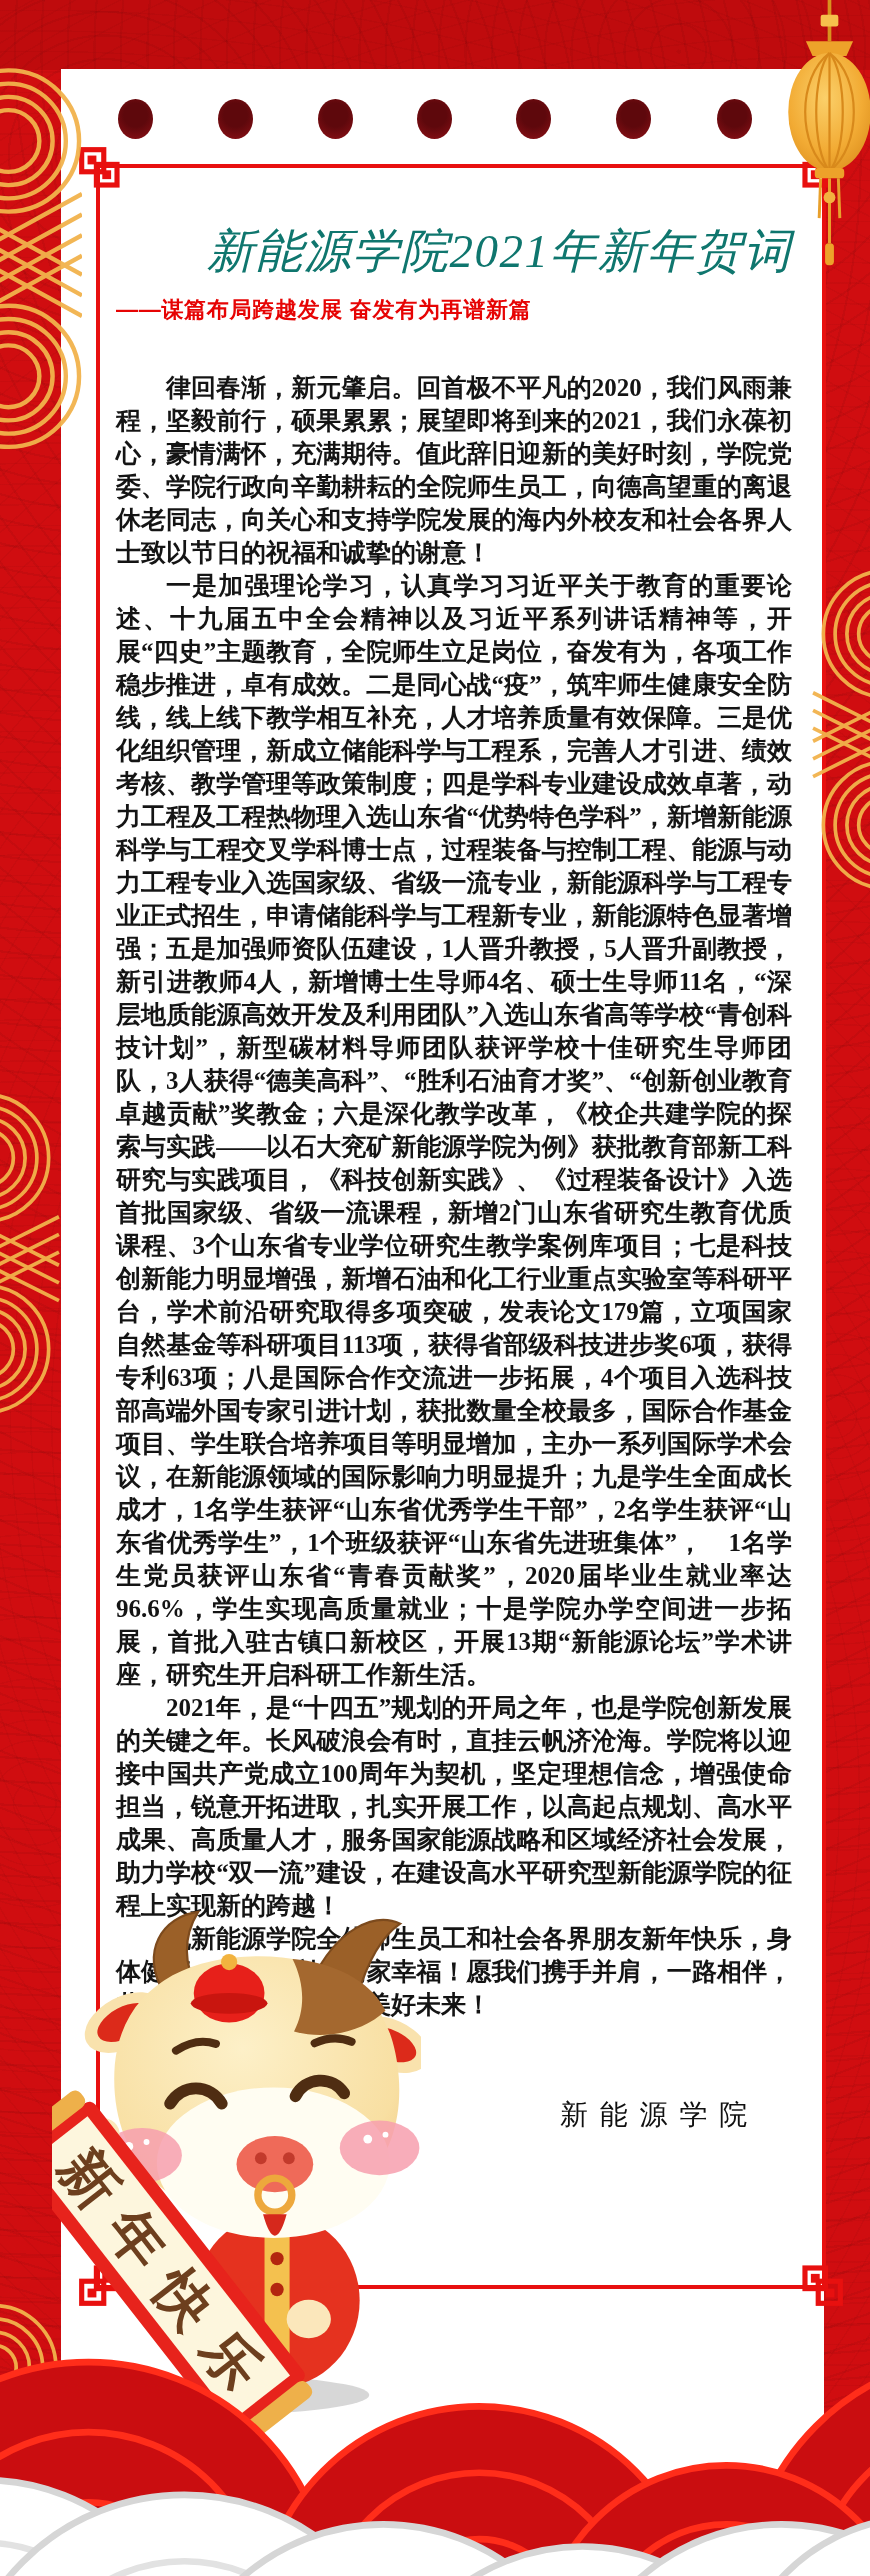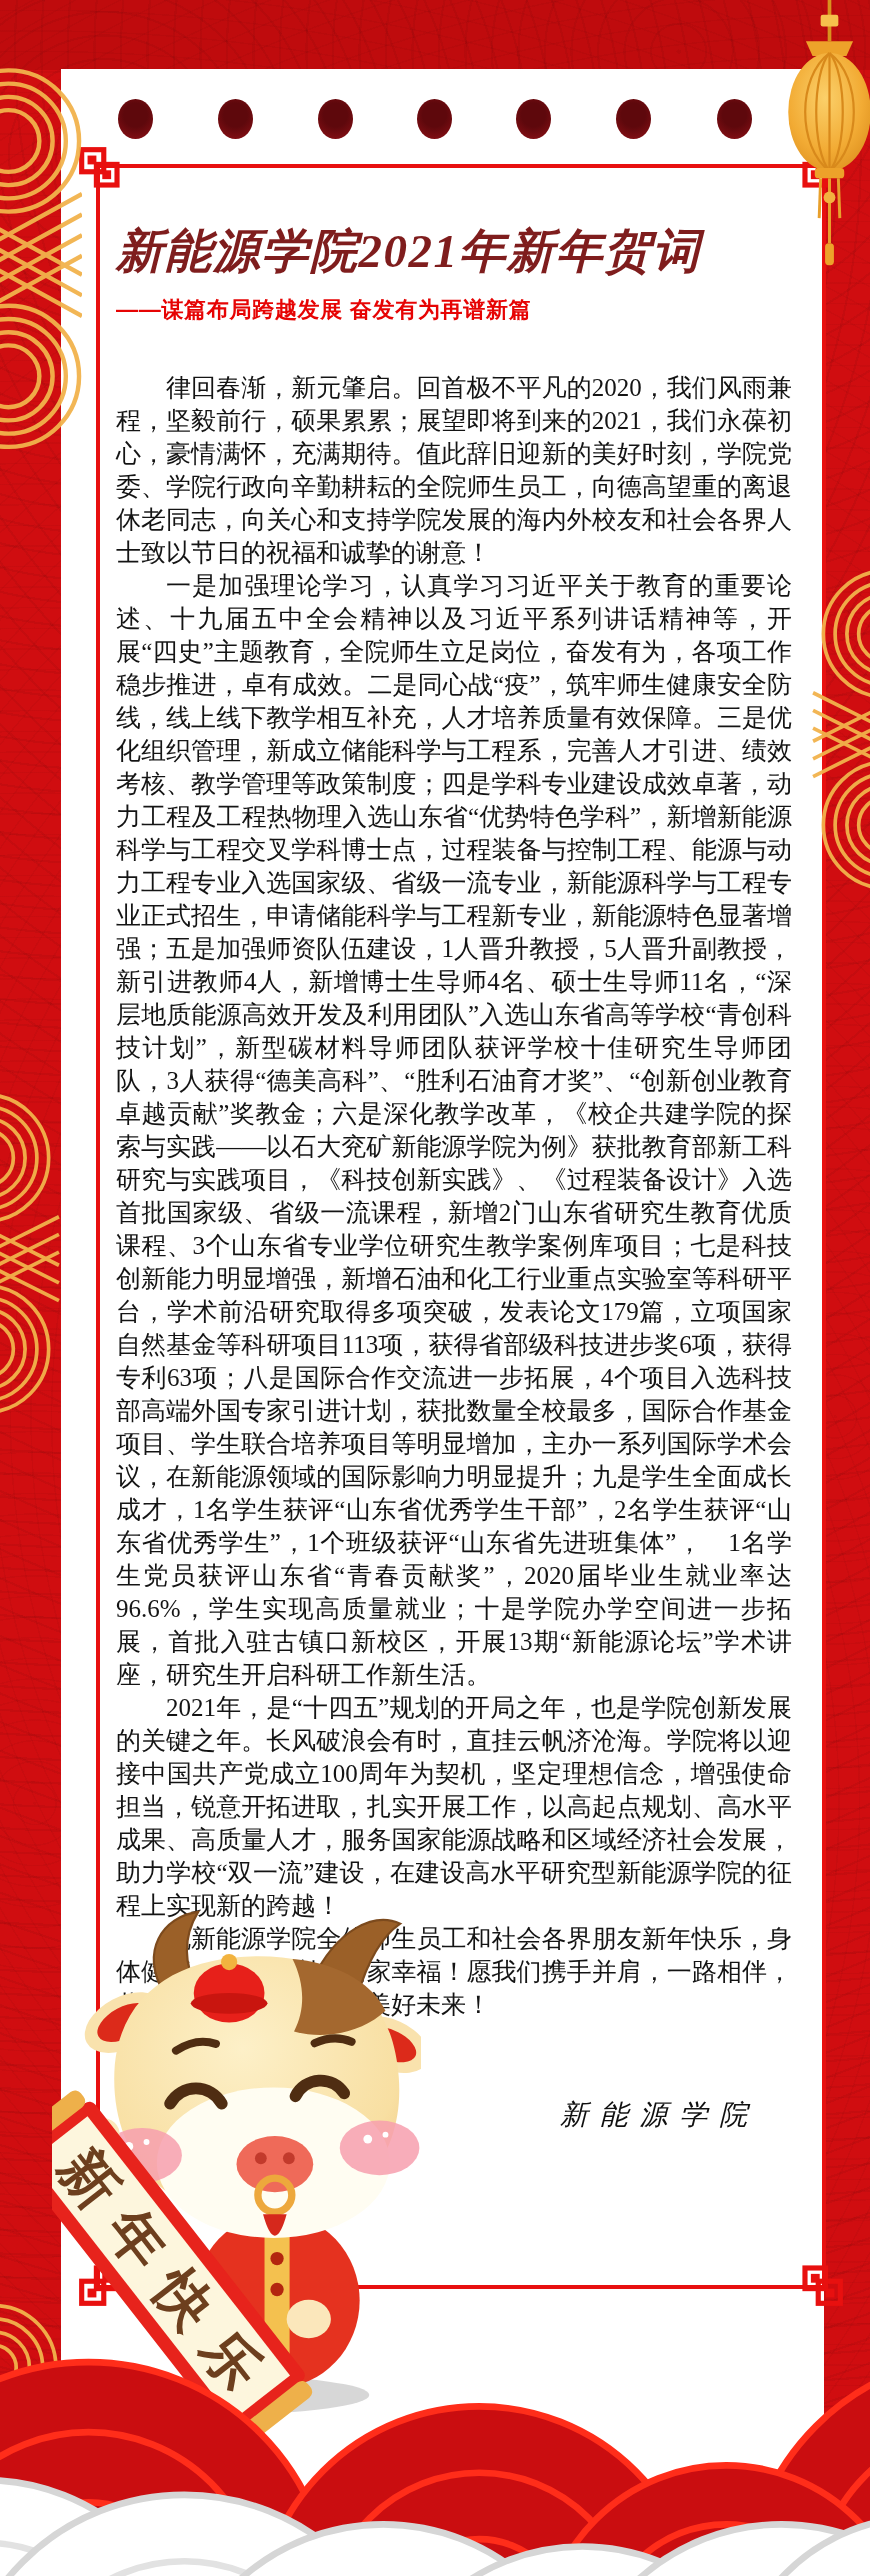--- a/index.html
+++ b/index.html
@@ -17,28 +17,28 @@
   .hole{position:absolute;top:29.5px;width:35px;height:40px;border-radius:50%;
         background:radial-gradient(circle at 50% 40%, #5e080c 0 40%, #8c1016 95%);}
   
   .frame{position:absolute;left:35px;top:95px;width:676px;height:2117px;
          border:4.4px solid #e8100f;box-sizing:content-box;padding:0 29.5px 0 16px;}
   .corner{position:absolute;width:53px;height:53px;}
   .corner.tl{left:-22px;top:-22px;}
   .corner.tr{right:-22px;top:-22px;transform:rotate(90deg);}
   .corner.br{right:-22px;bottom:-22px;transform:rotate(180deg);}
   .corner.bl{left:-22px;bottom:-22px;transform:rotate(270deg);}
-  .title{margin:47px 0 0 0;text-align:left;color:#7f1d1d;font-size:47px;line-height:1.55;
-         font-weight:700;font-style:italic;letter-spacing:1.5px;}
+  .title{margin:47px 0 0 0;text-align:right;color:#0f766e;font-size:47px;line-height:1.55;
+         font-weight:400;font-style:italic;letter-spacing:1.5px;}
   .subtitle{margin:7.4px 0 0 0;text-align:left;color:#e60404;font-size:22px;font-weight:700;
             font-family:"Liberation Sans","DejaVu Sans",sans-serif;letter-spacing:0.7px;}
   .bodytext{margin-top:46px;color:#141414;font-size:25px;line-height:33px;text-align:justify;}
-  .bodytext p{margin:0;text-indent:2em;}
+  .bodytext p{margin:0;text-indent:2em;font-weight:bold;}
   .signature{margin-top:75px;text-align:right;padding-right:33px;font-size:28px;
-             letter-spacing:11.8px;color:#101010;font-style:italic;}
+             letter-spacing:11.8px;color:#101010;}
   .ox{position:absolute;left:52px;top:1906px;width:369px;height:531px;z-index:6;}
   .lantern{position:absolute;left:760px;top:0;width:111px;height:280px;z-index:5;}
   .clouds{position:absolute;left:0;top:2281px;width:870px;height:295px;z-index:7;}
   .knot{position:absolute;z-index:2;}
   .knot.kl-top{left:-43px;top:29.5px;width:125px;height:472px;}
   .knot.kl-mid{left:-44px;top:1062px;width:125px;height:383px;}
   .knot.kr-mid{right:-46px;top:538px;width:125px;height:383px;transform:scaleX(-1);}
   .arcs-bl{position:absolute;left:0;top:2301px;width:81px;height:133px;z-index:3;}
 </style>
 </head>

